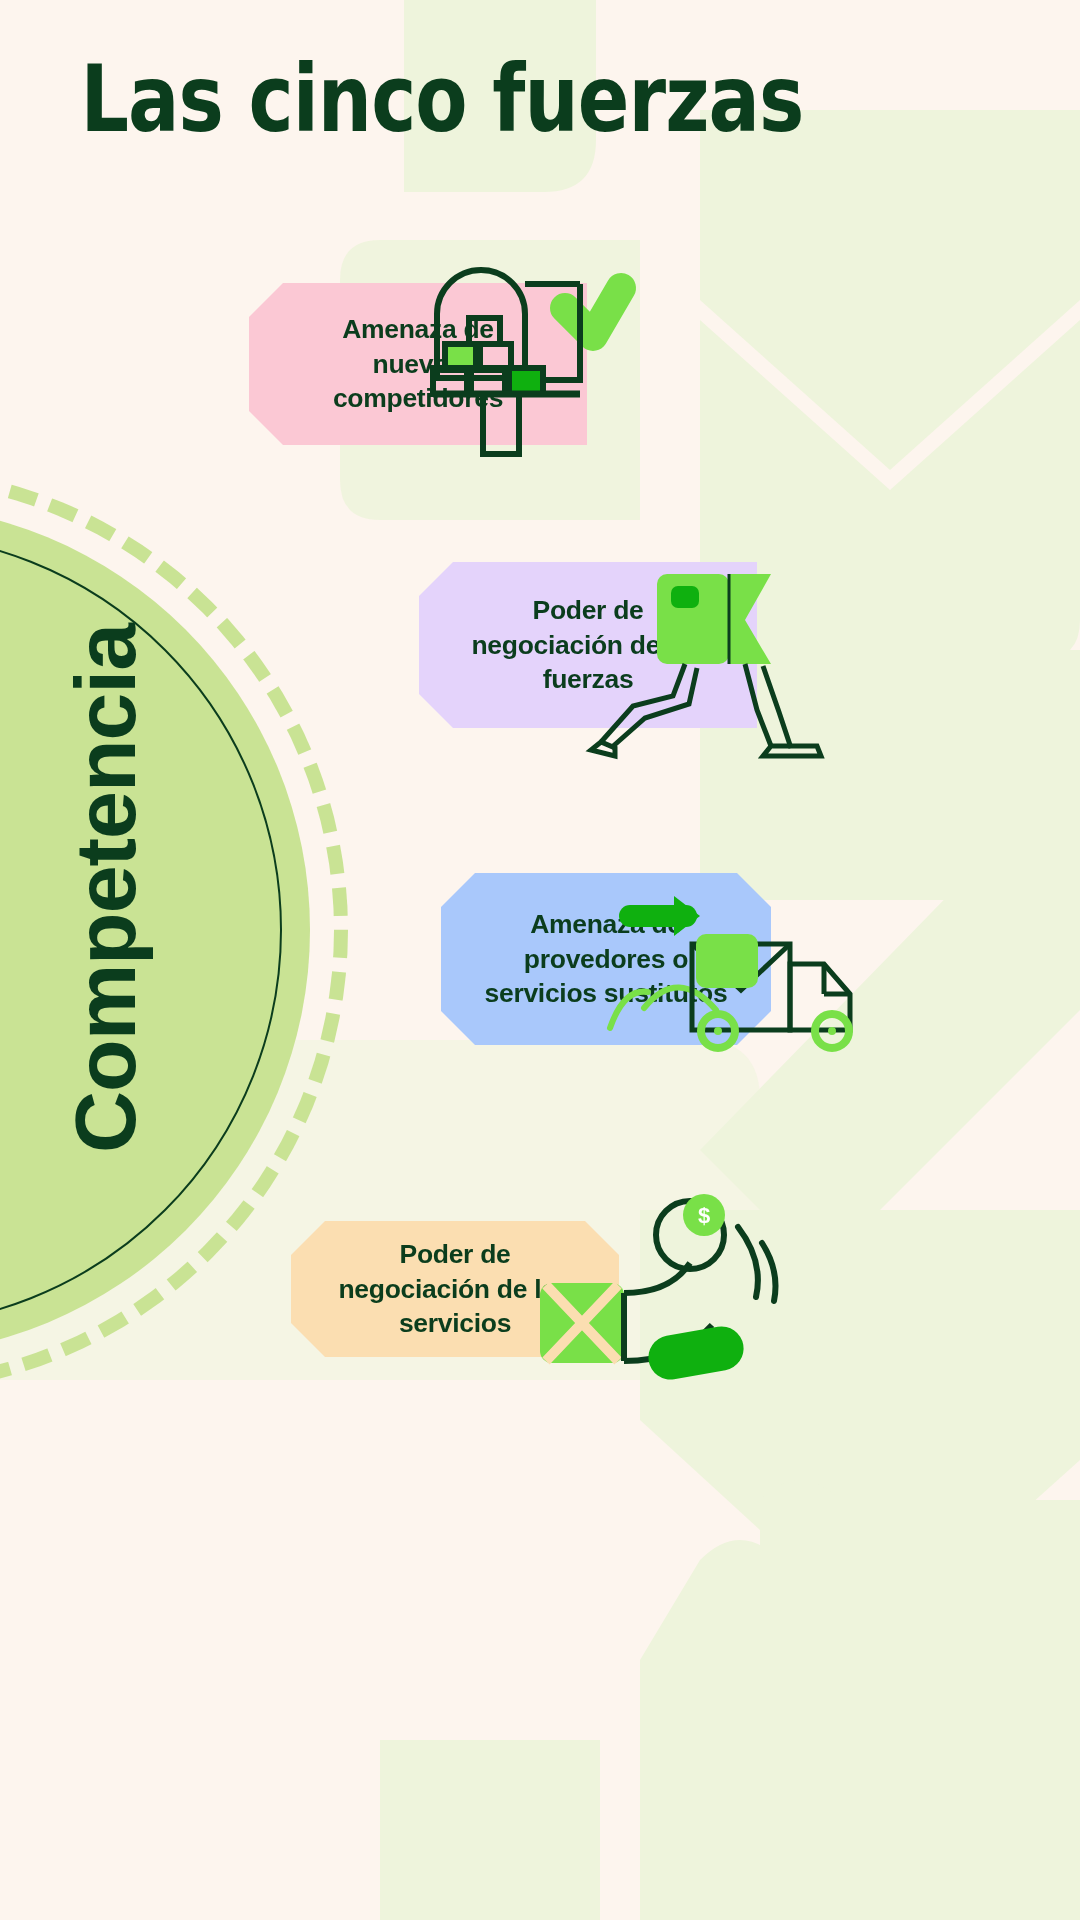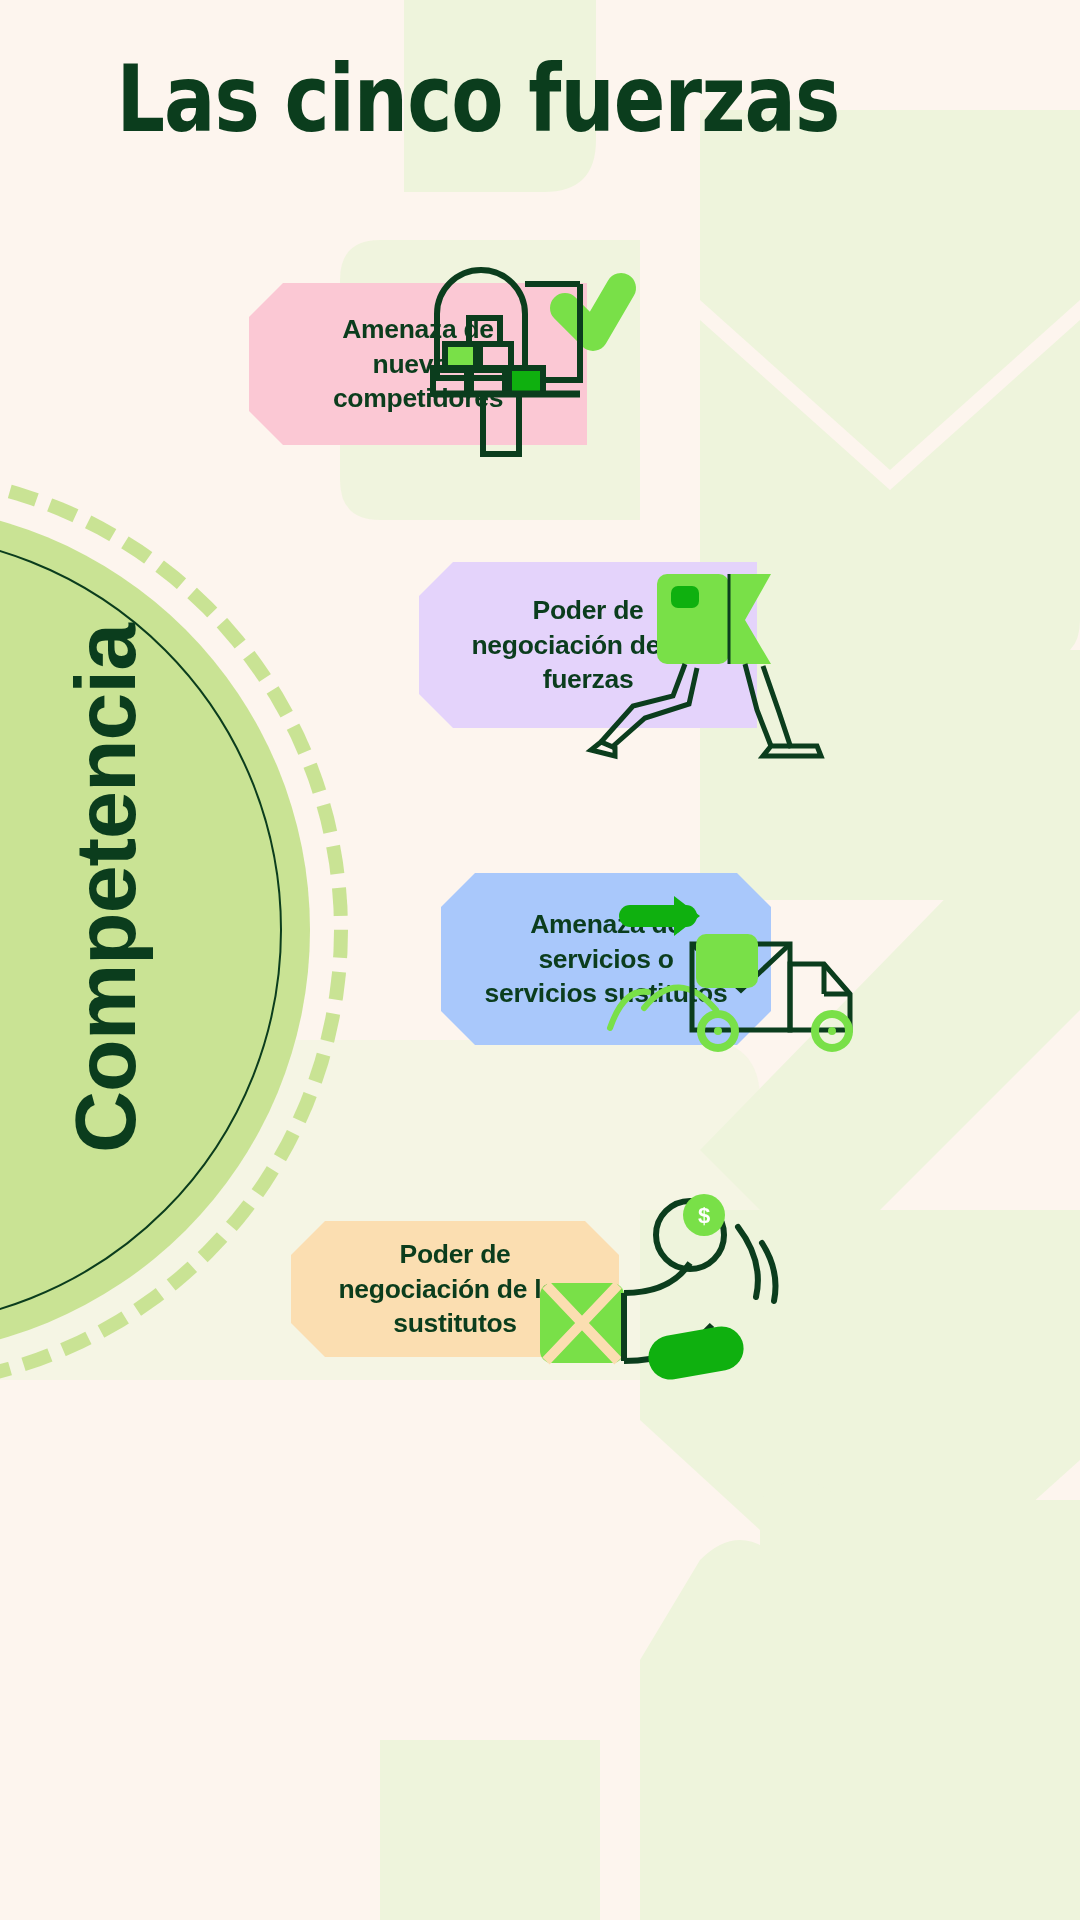--- a/index.html
+++ b/index.html
@@ -54,21 +54,20 @@
     letter-spacing:-1px;
     line-height:1;
   }
 
   
   .title{
     position:absolute;z-index:5;
     left:0;top:58px;width:884px;
     text-align:center;
     line-height:0.92;
-    margin-left:36px;
   }
   .title .ln{display:block;}
   .title-t{
     font-family:"Liberation Sans Narrow","DejaVu Sans Condensed","Liberation Sans",sans-serif;
     font-weight:bold;
     font-size:92px;
     color:#0b3d1d;
     letter-spacing:-1px;
     transform:scaleX(0.92);
     display:inline-block;
@@ -197,21 +196,21 @@
 
       <path d="M160 104 L172 150 L186 186" fill="none" stroke="#0b3d1d" stroke-width="5"></path>
       <path d="M178 106 L194 152 L206 188" fill="none" stroke="#0b3d1d" stroke-width="5"></path>
       <path d="M186 186 L178 196 L236 196 L232 186 Z" fill="none" stroke="#0b3d1d" stroke-width="5"></path>
     </svg>
   </div>
 
   <div class="card bevel-4" style="left:441px;top:873px;width:330px;height:172px;background:#a9c8fb;">
     <div class="card-label">
       <span>Amenaza de</span><br>
-      <span>servicios o</span><br>
+      <span>provedores o</span><br>
       <span>servicios sustitutos</span>
     </div>
   </div>
 
   <div class="icon-layer" style="left:600px;top:868px;">
     <svg width="270" height="200" viewBox="0 0 270 200">
 
       <path d="M30 48 L86 48" fill="none" stroke="#0fb00f" stroke-width="22" stroke-linecap="round"></path>
       <path d="M74 28 L100 48 L74 68 Z" fill="#0fb00f"></path>
 
@@ -230,21 +229,21 @@
       <circle cx="118" cy="163" r="4" fill="#79e048"></circle>
       <circle cx="232" cy="163" r="17" fill="none" stroke="#79e048" stroke-width="8"></circle>
       <circle cx="232" cy="163" r="4" fill="#79e048"></circle>
     </svg>
   </div>
 
   <div class="card bevel-4" style="left:291px;top:1221px;width:328px;height:136px;background:#fbdeb1;">
     <div class="card-label">
       <span>Poder de</span><br>
       <span>negociación de los</span><br>
-      <span>sustitutos</span>
+      <span>servicios</span>
     </div>
   </div>
 
   <div class="icon-layer" style="left:540px;top:1205px;">
     <svg width="250" height="180" viewBox="0 0 250 180">
 
       <rect x="0" y="78" width="84" height="80" rx="12" fill="#79e048"></rect>
       <path d="M4 82 L40 116 L4 152 Z" fill="#fbdeb1" opacity="0"></path>
       <path d="M6 80 L42 118 L78 80" fill="none" stroke="#fbdeb1" stroke-width="10"></path>
       <path d="M6 156 L42 118 L78 156" fill="none" stroke="#fbdeb1" stroke-width="10"></path>

